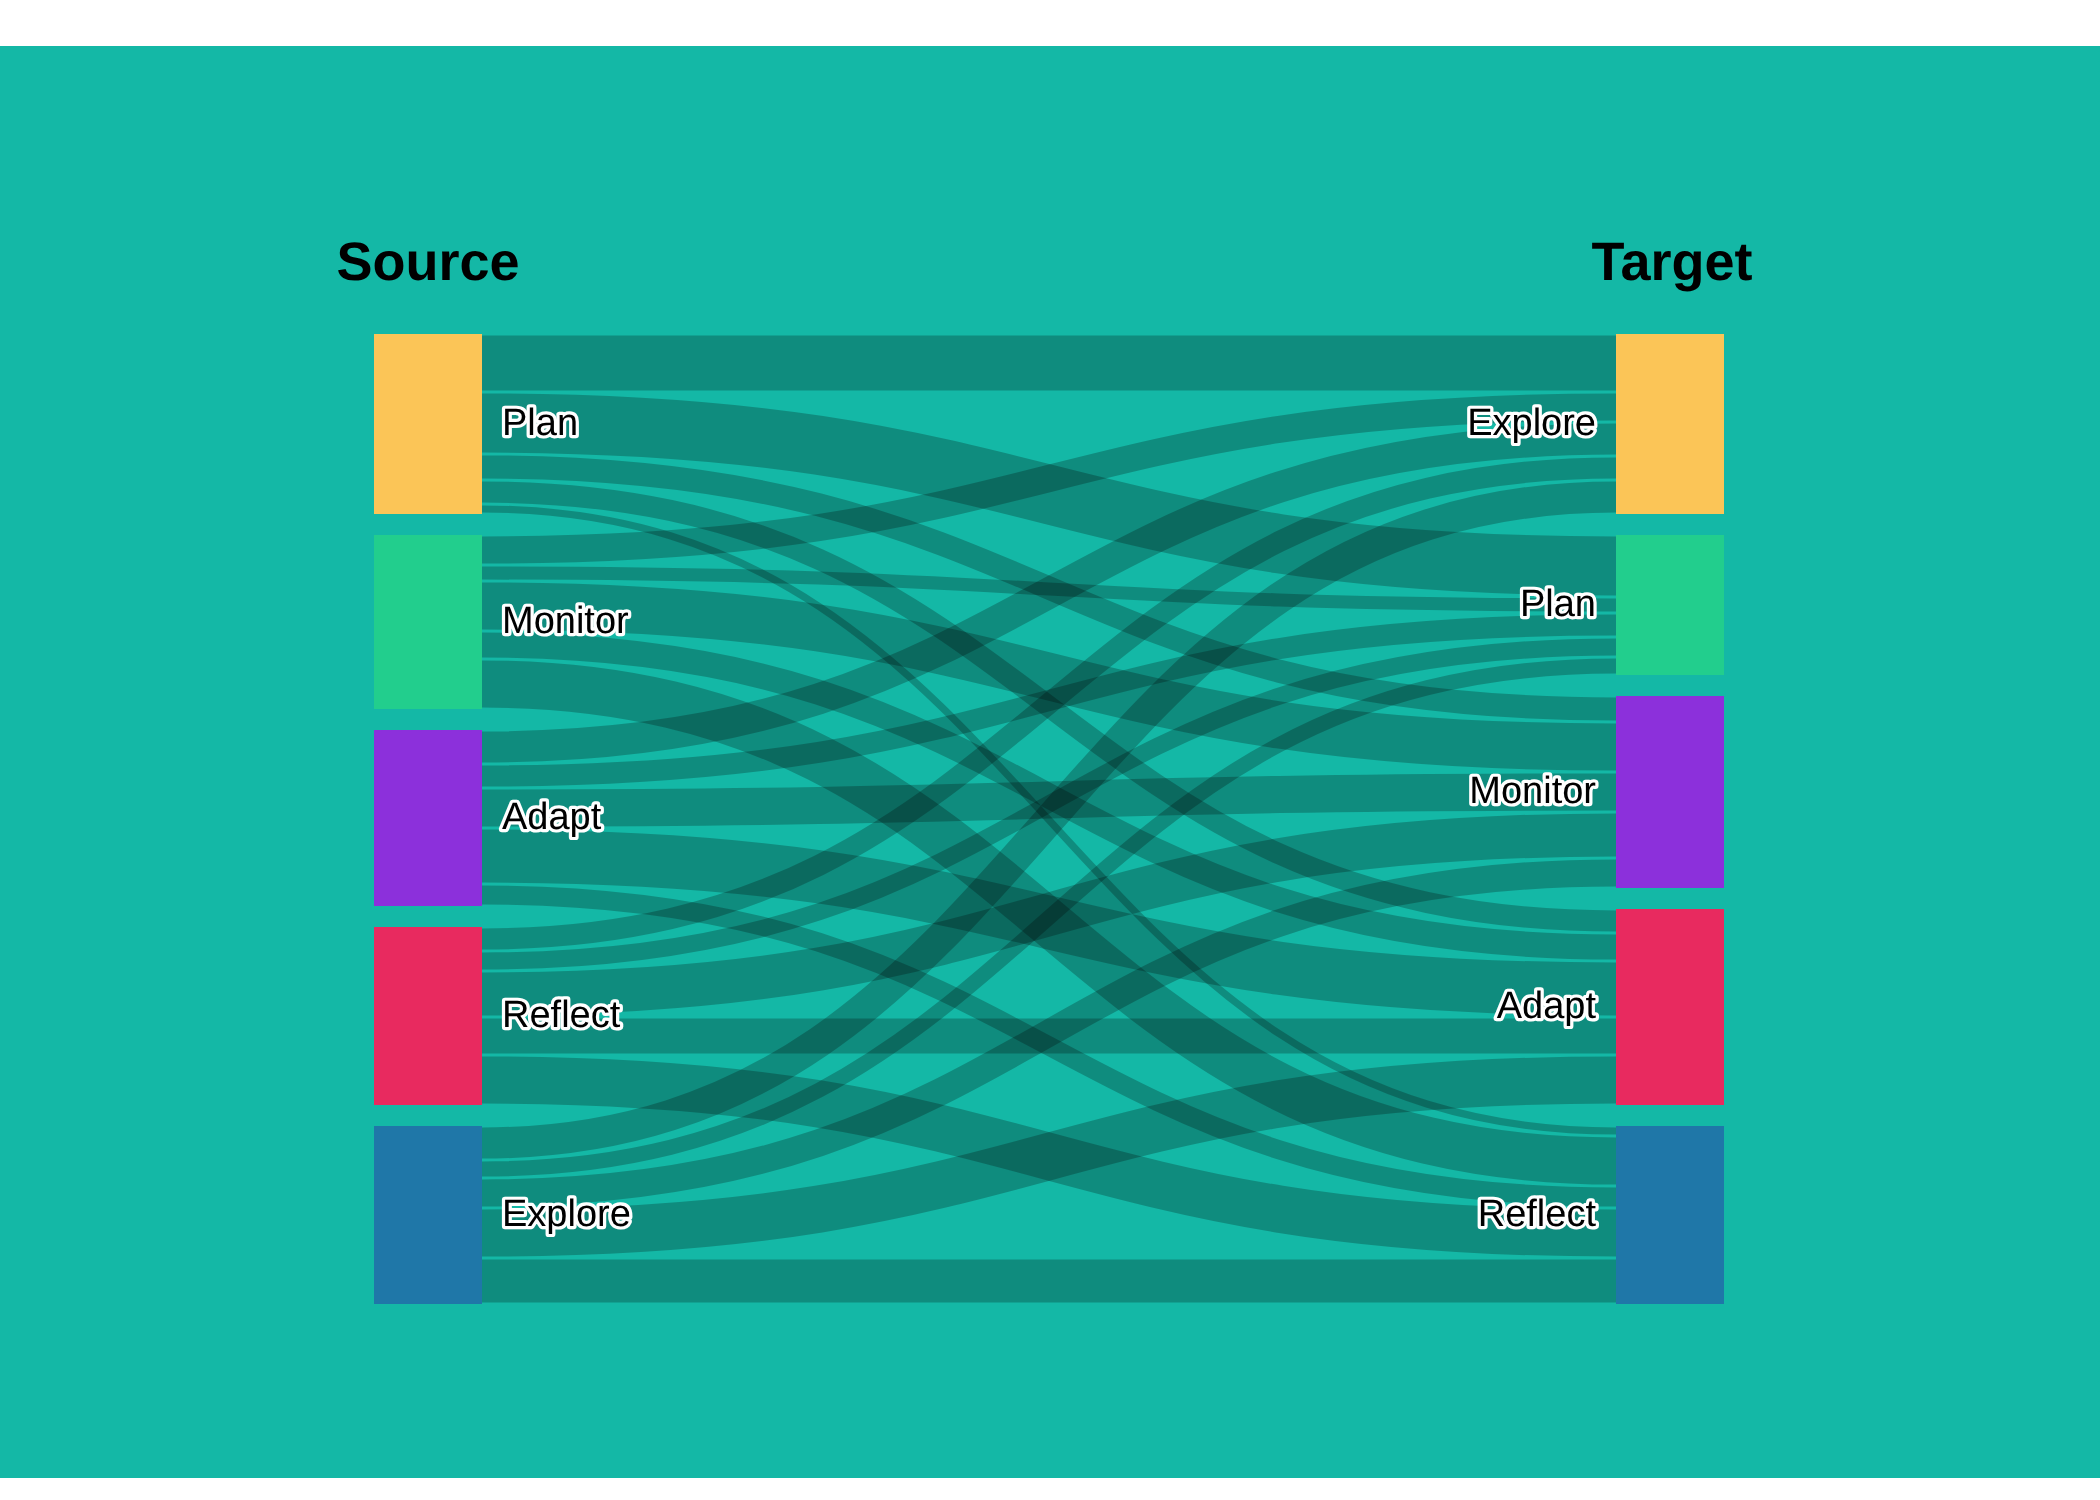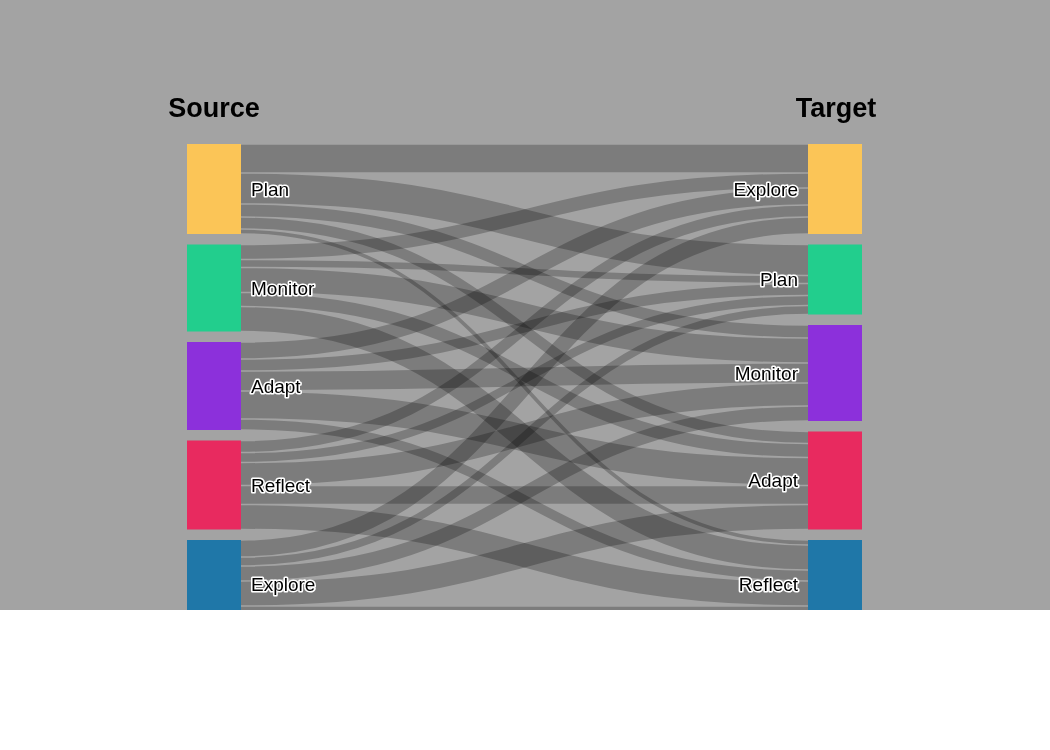--- a/index.html
+++ b/index.html
@@ -4,23 +4,24 @@
 <style>
   html, body {
     margin: 0;
     padding: 0;
     background: #ffffff;
     font-family: "Liberation Sans", sans-serif;
   }
   .stage {
     position: relative;
     width: 1050px;
-    height: 610px;
-    background: #a3a3a3;
+    height: 716px;
+    background: #14b8a6;
     overflow: hidden;
+    margin-top: 23px;
   }
   svg { display: block; }
   .col-title {
     font-size: 27px;
     font-weight: bold;
     fill: #000000;
     text-anchor: middle;
   }
   .node-label {
     font-size: 19px;

